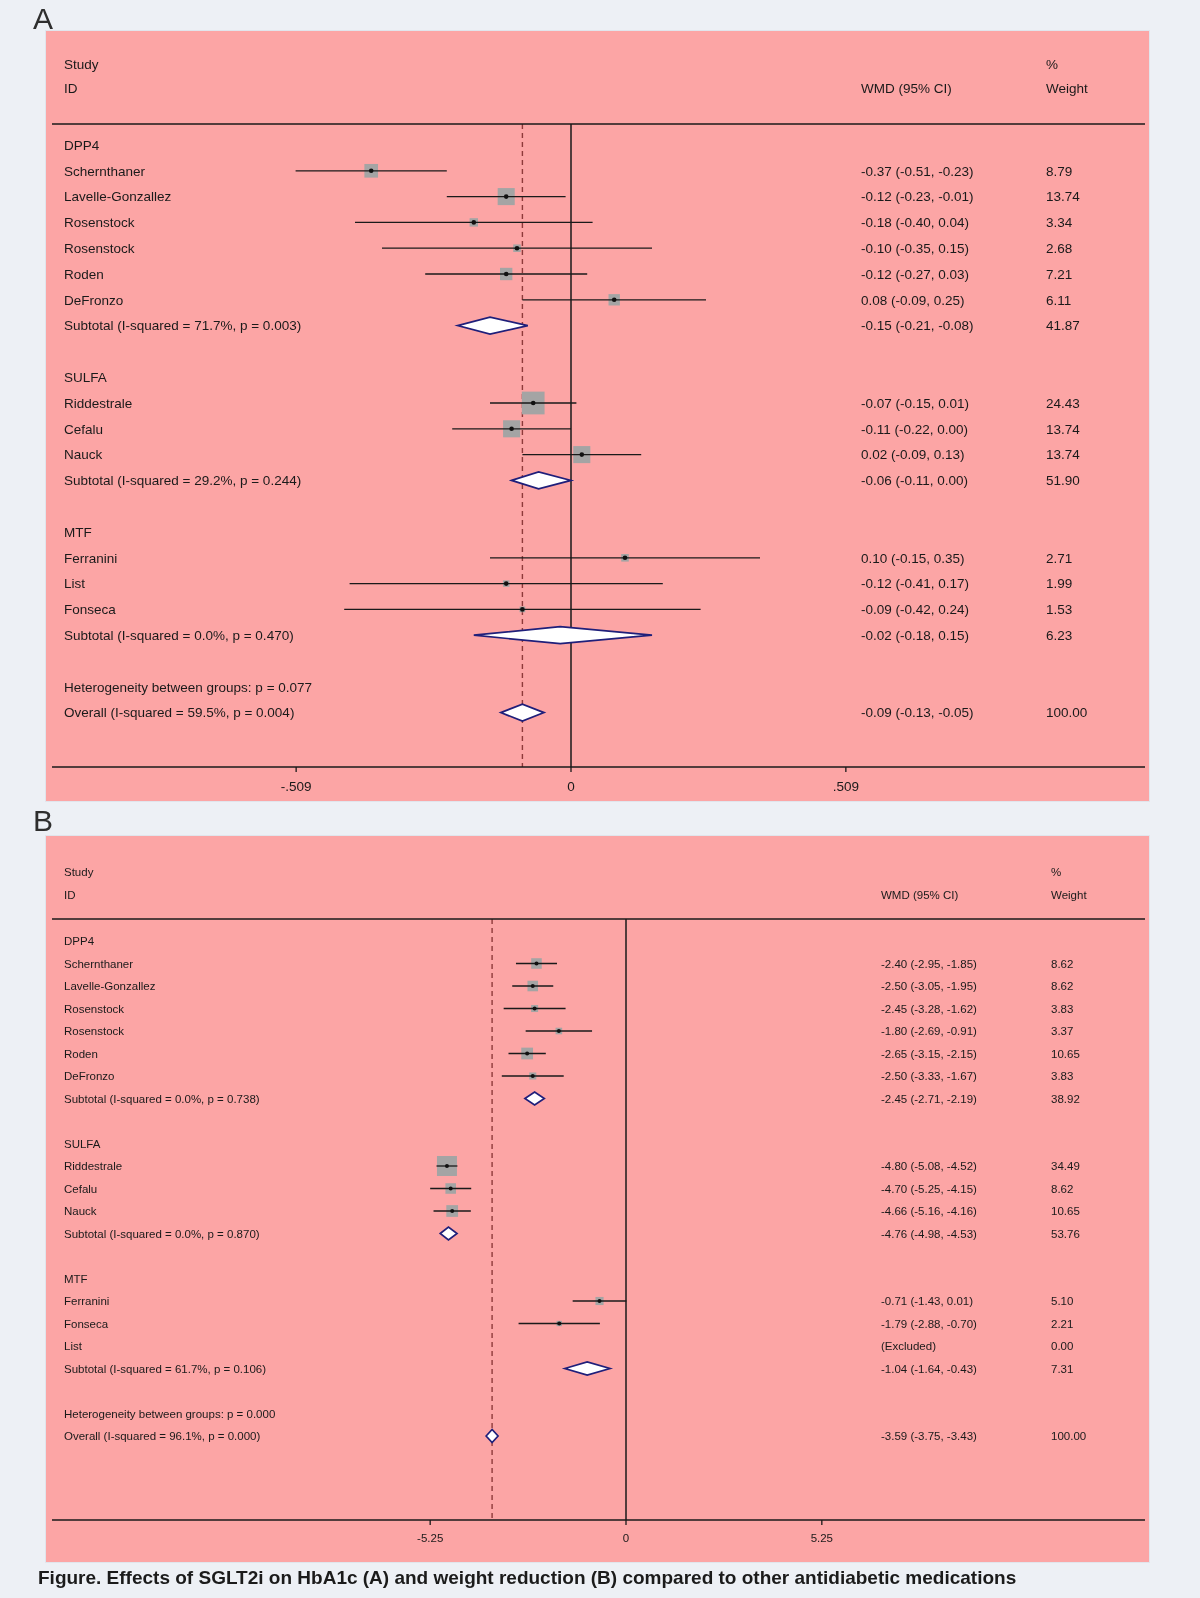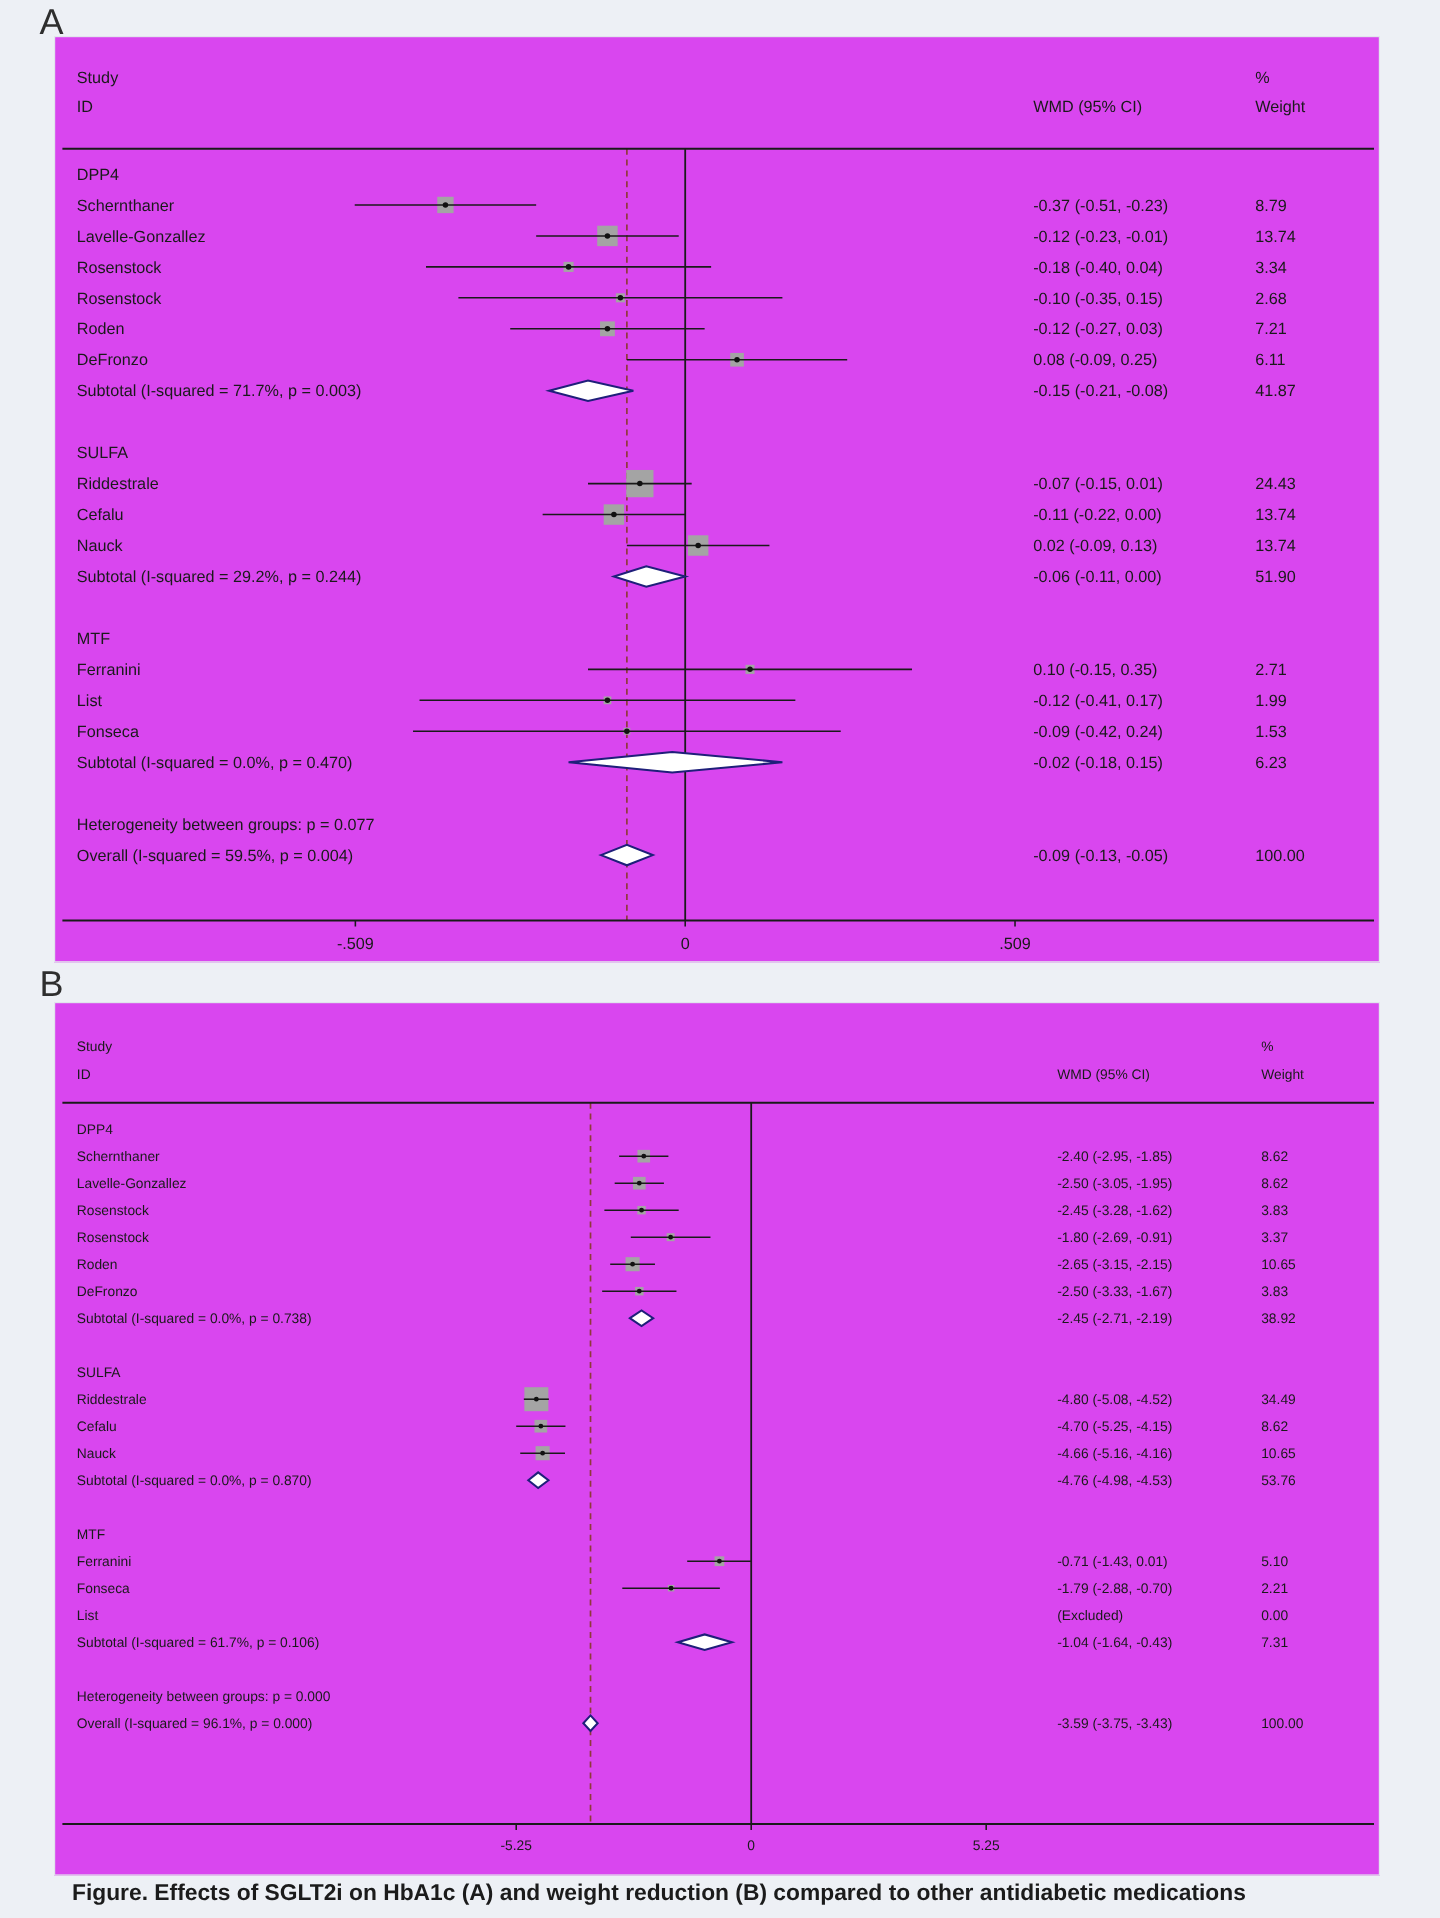--- a/index.html
+++ b/index.html
@@ -6,38 +6,37 @@
   html, body { width:1200px; height:1598px; }
   body {
     background:#edf0f5;
     font-family:"Liberation Sans", sans-serif;
     position:relative;
     color:#1a1a1a;
   }
   .page { position:absolute; inset:0; }
   .panel {
     position:absolute;
-    background:#d946ef;
+    background:#fca5a5;
     border:1px solid #e1e5ec;
     overflow:hidden;
   }
   .panel-letter {
     position:absolute;
     font-size:30px;
     color:#2e2e2e;
     line-height:1;
   }
   .caption {
     position:absolute;
     left:38px; top:1567px;
     width:1140px;
     font-size:19px;
     font-weight:700;
     color:#1b1b1b;
-    margin-left:22px;
   }
   svg { display:block; }
   svg text {
     fill:#1a1a1a;
     font-family:"Liberation Sans", sans-serif;
   }
 </style>
 </head>
 <body>
 

